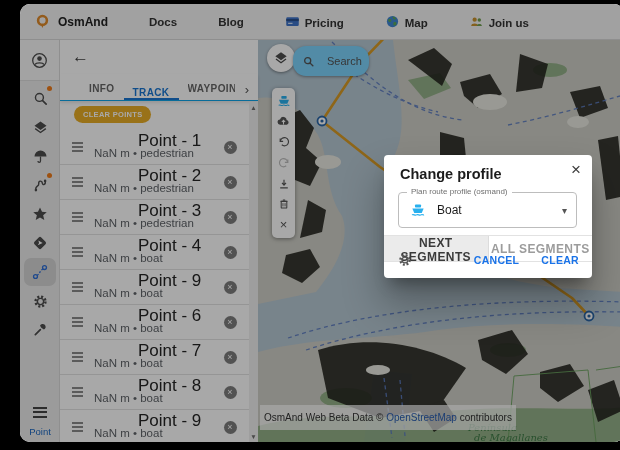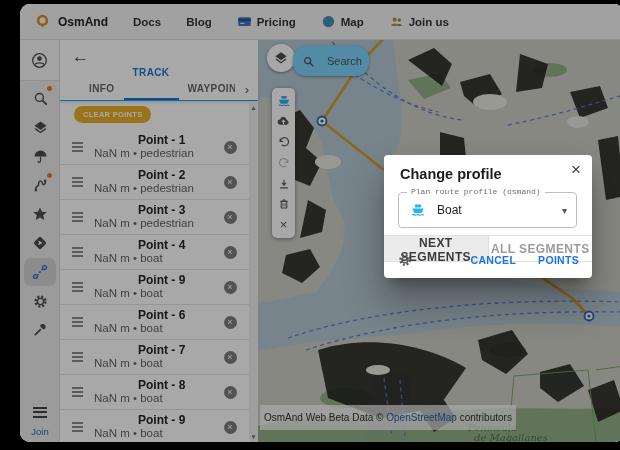--- a/index.html
+++ b/index.html
@@ -6,21 +6,21 @@
   body{width:620px;height:450px;background:#000;position:relative;overflow:hidden;
        font-family:"Liberation Sans",sans-serif;-webkit-font-smoothing:antialiased;}
   .window{position:absolute;left:20px;top:4px;width:604px;height:438px;border-radius:10px;
           overflow:hidden;background:#fff;}
   
   .navbar{position:absolute;left:0;top:0;width:100%;height:36px;background:#f4f4f4;
           border-bottom:1px solid #d8d8d8;display:flex;align-items:center;gap:25px;
           padding-left:14px;box-sizing:border-box;z-index:3;}
   .brand{display:flex;align-items:center;gap:7px;font-size:12px;font-weight:bold;color:#222;cursor:pointer;}
   .navbar a{font-size:11.5px;font-weight:bold;color:#333;text-decoration:none;
-            display:flex;align-items:center;gap:5px;}
+            display:flex;align-items:flex-end;gap:5px;margin-left:16px;}
   
   .sidebar{position:absolute;left:0;top:36px;width:40px;height:402px;background:#ececec;
            border-right:1px solid #d9d9d9;z-index:3;box-sizing:border-box;}
   .sb-top{height:40px;background:#f7f7f7;border-bottom:1px solid #dcdcdc;
           display:grid;place-items:center;}
   .sb-list{position:absolute;top:44px;left:0;width:40px;display:flex;flex-direction:column;align-items:center;}
   .sb-btn{height:28px;width:32px;display:grid;place-items:center;position:relative;
           border-radius:7px;margin-bottom:1px;cursor:pointer;}
   .sb-btn.active{background:#d5d5d5;}
   .sb-btn.badge::after{content:"";position:absolute;top:2px;right:4px;width:5px;height:5px;
@@ -30,31 +30,31 @@
   .hamb i{display:block;width:14px;height:2px;background:#444;margin:2.5px auto;}
   .menu-label{font-size:9.5px;color:#1a66c0;margin-top:2px;}
   
   .panel{position:absolute;left:40px;top:36px;width:198px;height:402px;background:#fff;z-index:2;}
   .panel-header{height:34px;display:flex;align-items:center;padding-left:12px;}
   .back{font-size:17px;color:#3c3c3c;cursor:pointer;}
   .tabs{height:26px;display:flex;align-items:flex-end;padding-left:20px;position:relative;
         border-bottom:1px solid #0ea5e9;box-shadow:0 2px 3px rgba(0,0,0,.10);}
   .tab{font-size:10px;font-weight:bold;letter-spacing:.4px;color:#666;
        padding:0 9px 6px;cursor:pointer;white-space:nowrap;}
-  .tab.active{color:#1976d2;border-bottom:2px solid #1976d2;padding-bottom:20px;}
+  .tab.active{color:#1976d2;border-bottom:2px solid #1976d2;padding-bottom:0;}
   .tab .clip{display:inline-block;max-width:47px;overflow:hidden;vertical-align:bottom;}
   .tab-more{position:absolute;right:9px;bottom:5px;color:#555;font-size:13px;line-height:10px;cursor:pointer;}
   .clear-chip{position:absolute;left:14px;top:66px;background:#e9ad26;color:#fff;
        font-size:7.5px;font-weight:bold;letter-spacing:.3px;padding:4px 9px;border-radius:10px;cursor:pointer;}
   .rows{position:absolute;top:90px;left:0;right:9px;}
   .row{height:34px;display:flex;align-items:center;border-bottom:1px solid #e3e3e3;}
   .drag{width:34px;display:grid;place-items:center;cursor:grab;}
   .drag i{display:block;width:11px;height:1.6px;background:#8a8a8a;margin:1.3px 0;}
   .rt{flex:1;line-height:13.5px;}
-  .rt .t{font-size:12px;font-weight:bold;color:#252525;padding-left:44px;}
+  .rt .t{font-size:17px;font-weight:normal;color:#252525;padding-left:44px;}
   .rt .s{font-size:11.5px;color:#5f6368;}
   .rm{width:38px;display:grid;place-items:center;cursor:pointer;}
   .rm span{width:13px;height:13px;border-radius:50%;background:#7d7d7d;color:#fff;
        font-size:9px;line-height:13px;text-align:center;display:block;}
   .scroll{position:absolute;top:62px;right:0;bottom:0;width:9px;background:#f0f0f0;
        display:flex;flex-direction:column;justify-content:space-between;align-items:center;}
   .scroll .ar{font-size:6.5px;color:#6f6f6f;padding:2px 0;cursor:pointer;}
   
   .map{position:absolute;left:238px;top:36px;width:366px;height:402px;overflow:hidden;z-index:1;}
   .layers-btn{position:absolute;left:9px;top:4px;width:28px;height:28px;border-radius:50%;
@@ -73,21 +73,21 @@
   
   .backdrop{position:absolute;inset:0;background:rgba(0,0,0,.34);z-index:5;}
   .dialog{position:absolute;left:364px;top:151px;width:208px;height:123px;background:#fff;
        border-radius:4px;z-index:6;
        box-shadow:0 11px 15px -7px rgba(0,0,0,.35),0 24px 38px 3px rgba(0,0,0,.28);}
   .dlg-title{position:absolute;left:16px;top:11px;font-size:14.5px;font-weight:bold;color:#1c1c1c;}
   .dlg-close{position:absolute;right:11px;top:5px;font-size:17px;color:#3c3c3c;cursor:pointer;}
   .dlg-select{position:absolute;left:14px;top:37px;width:179px;height:36px;border:1px solid #bdbdbd;
        border-radius:4px;display:flex;align-items:center;box-sizing:border-box;cursor:pointer;}
   .dlg-select-label{position:absolute;left:8px;top:-6px;background:#fff;padding:0 4px;
-       font-size:8px;color:#6f6f6f;white-space:nowrap;font-family:Liberation Mono, monospace;}
+       font-size:8px;color:#6f6f6f;white-space:nowrap;}
   .dlg-select .val{font-size:12px;color:#1b1b1b;margin-left:10px;}
   .dlg-select .caret{margin-left:auto;margin-right:9px;font-size:10px;color:#555;}
   .dlg-toggle{position:absolute;left:0;top:80px;width:208px;height:27px;display:flex;
        border-top:1px solid #e2e2e2;border-bottom:1px solid #e2e2e2;box-sizing:border-box;}
   .seg{flex:1;display:grid;place-items:center;font-size:12px;font-weight:bold;
        letter-spacing:.4px;cursor:pointer;text-align:center;}
   .seg.on{background:#ebebeb;color:#3a3a3a;border-right:1px solid #dcdcdc;}
   .seg.off{background:#fff;color:#9c9c9c;}
   .dlg-actions{position:absolute;left:0;bottom:0;width:100%;height:36px;display:flex;
        align-items:center;padding:0 13px;box-sizing:border-box;}
@@ -201,21 +201,21 @@
       </div>
       <div class="sb-btn">
         <svg viewBox="0 0 24 24" width="16" height="16">
             <path d="M5 19 L12.5 11.5" stroke="#4c4c4c" stroke-width="2.6" stroke-linecap="round"></path>
             <path d="M12 5.5 a4.4 4.4 0 1 1 5.8 5.8 L14 8.5 Z" fill="#4c4c4c"></path>
           </svg>
       </div>
     </div>
     <div class="menu-area">
       <span class="hamb"><i></i><i></i><i></i></span>
-      <div class="menu-label">Join</div>
+      <div class="menu-label">Point</div>
     </div>
   </aside>
 
   <section class="panel">
     <div class="panel-header">
       <span class="back">←</span>
     </div>
     <div class="tabs">
       <span class="tab">INFO</span>
       <span class="tab active">TRACK</span>
@@ -503,17 +503,17 @@
       <span class="seg off">ALL SEGMENTS</span>
     </div>
     <div class="dlg-actions">
       <span class="dlg-gear">
         <svg viewBox="0 0 24 24" width="16" height="16">
             <circle cx="12" cy="12" r="7" fill="none" stroke="#555" stroke-width="3.4" stroke-dasharray="2.9 2.6"></circle>
             <circle cx="12" cy="12" r="4.4" fill="none" stroke="#555" stroke-width="2"></circle>
           </svg>
       </span>
       <span class="dlg-btn cancel">CANCEL</span>
-      <span class="dlg-btn change">POINTS</span>
+      <span class="dlg-btn change">CLEAR</span>
     </div>
   </div>
 
 </div>
 
 </body></html>

